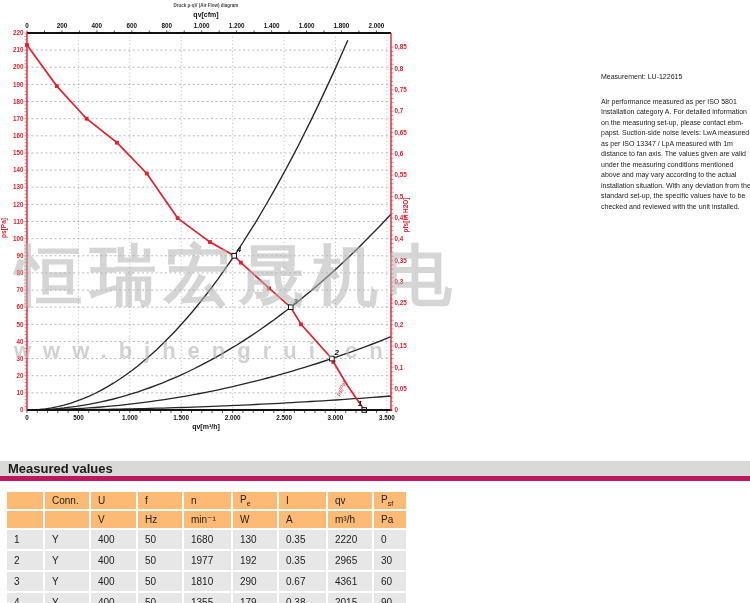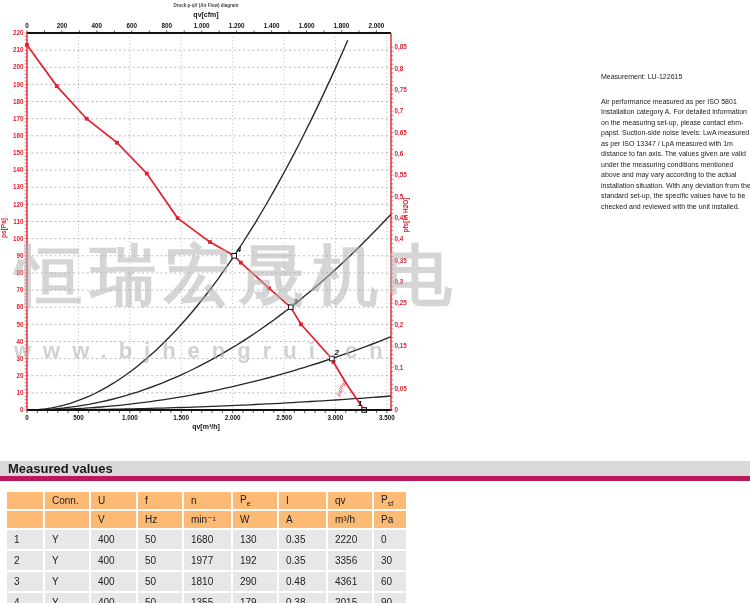--- a/index.html
+++ b/index.html
@@ -495,31 +495,31 @@
         <td>0</td>
       </tr>
       <tr>
         <td>2</td>
         <td>Y</td>
         <td>400</td>
         <td>50</td>
         <td>1977</td>
         <td>192</td>
         <td>0.35</td>
-        <td>3356</td>
+        <td>2965</td>
         <td>30</td>
       </tr>
       <tr>
         <td>3</td>
         <td>Y</td>
         <td>400</td>
         <td>50</td>
         <td>1810</td>
         <td>290</td>
-        <td>0.48</td>
+        <td>0.67</td>
         <td>4361</td>
         <td>60</td>
       </tr>
       <tr>
         <td>4</td>
         <td>Y</td>
         <td>400</td>
         <td>50</td>
         <td>1355</td>
         <td>179</td>

